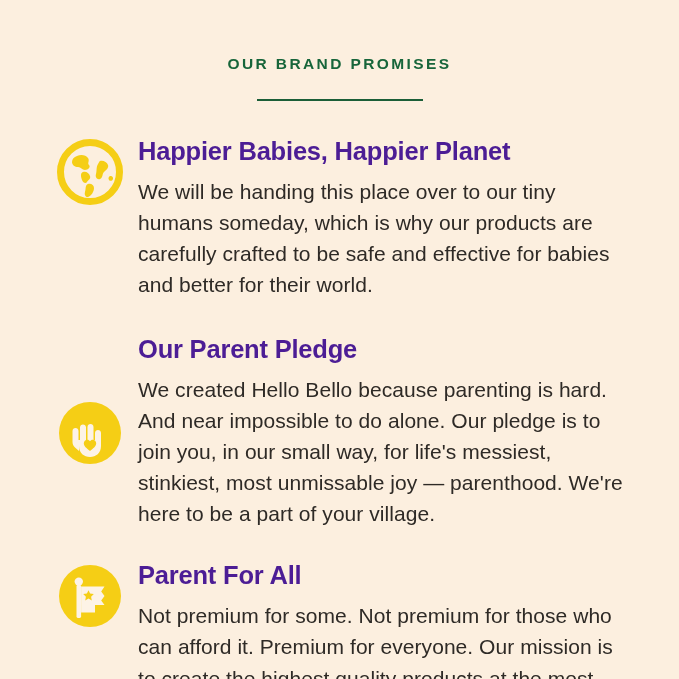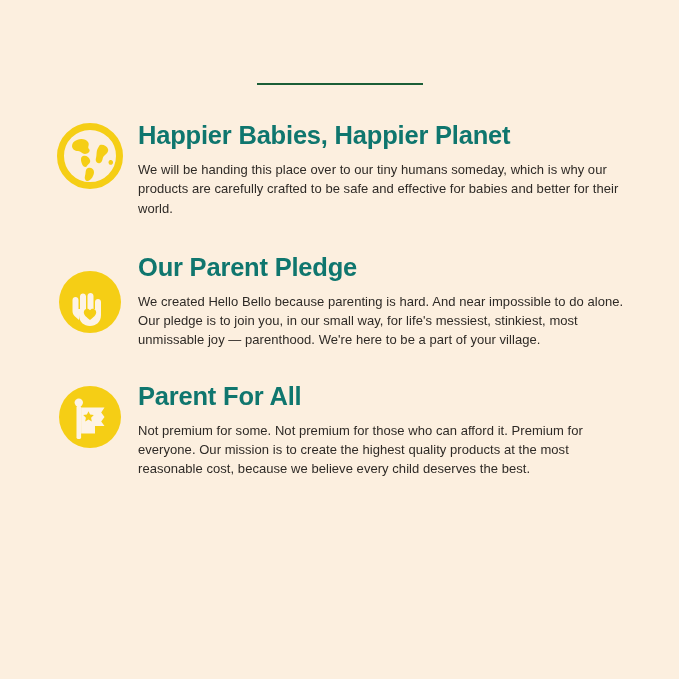--- a/index.html
+++ b/index.html
@@ -67,45 +67,46 @@
     display: block;
     width: 66px;
     height: 66px;
   }
 
   .promise-body {
     flex: 1 1 auto;
     padding-top: 0;
   }
   .promise-title {
-    color: #0f766e;
+    color: #4c1d95;
     font-size: 25.5px;
     font-weight: bold;
     letter-spacing: -0.2px;
     line-height: 1.1;
     margin: 0 0 11px 0;
   }
   .promise-text {
     color: #2E2A26;
-    font-size: 13px;
+    font-size: 21px;
     line-height: 1.48;
     margin: 0;
     letter-spacing: 0.05px;
   }
 
   
   .promise-1 { margin-bottom: 35px; }
   .promise-2 { margin-bottom: 32px; align-items: center; }
 </style>
 </head>
 <body>
 
 <div class="page">
 
   <div class="header">
+    <div class="eyebrow">OUR BRAND PROMISES</div>
     <div class="divider"></div>
   </div>
 
   <div class="promises">
 
     <div class="promise promise-1">
       <div class="icon-wrap">
         <svg viewBox="0 0 66 66" xmlns="http://www.w3.org/2000/svg">
 
           <circle cx="33" cy="33" r="29.5" fill="none" stroke="#F5CE15" stroke-width="7"></circle>

